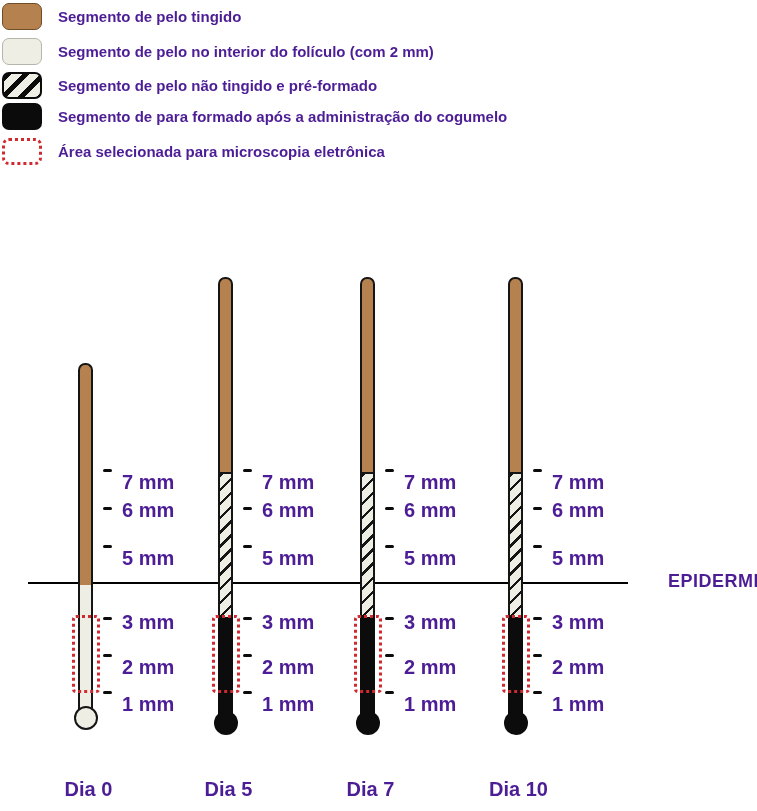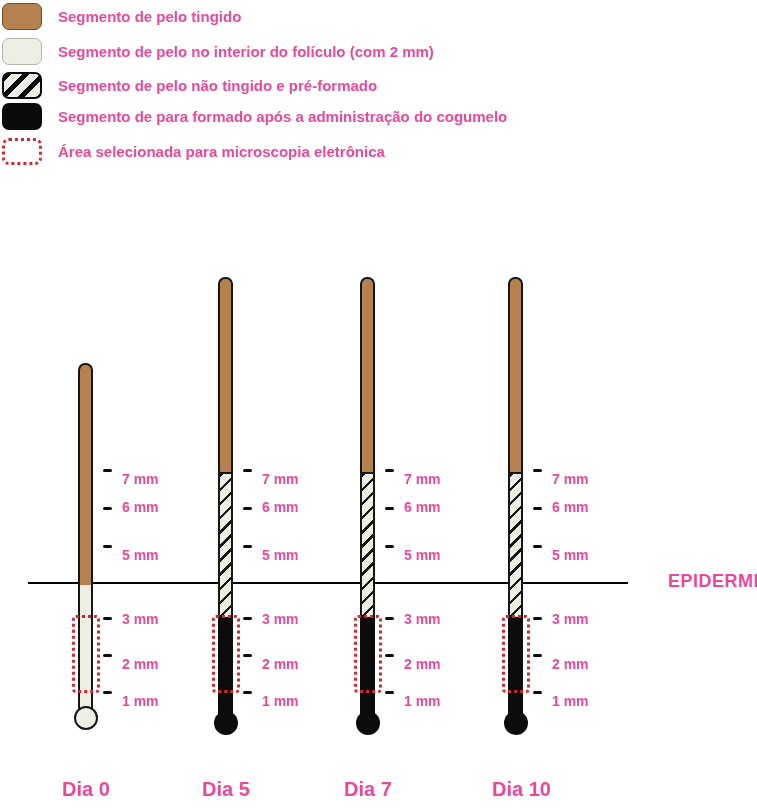--- a/index.html
+++ b/index.html
@@ -1,17 +1,17 @@
 <!DOCTYPE html>
 <html style="--c-brown: #b5814e; --c-cream: #efeee5; --c-black: #0c0c0c; --c-red: #d02a30; --c-outline: #151515;"><head>
 <meta charset="utf-8">
 <style>
   html,body{margin:0;padding:0;background:#fff;}
   .page{position:relative;width:757px;height:811px;background:#fff;overflow:hidden;
-        font-family:"Liberation Sans",sans-serif;color:#ec4899;}
+        font-family:"Liberation Sans",sans-serif;color:#4c1d95;}
 
   
   .legend-row{position:absolute;left:2px;height:27px;}
   .r0{top:3px}.r1{top:38px}.r2{top:72px}.r3{top:103px}.r4{top:138px}
   .swatch{position:absolute;left:0;top:0;width:40px;height:27px;border-radius:7px;box-sizing:border-box;}
   .sw-dyed{background:var(--c-brown);border:1px solid #6f4d26;}
   .sw-follicle{background:var(--c-cream);border:1px solid #b6b5ab;}
   .sw-preformed{border:2px solid #0b0b0b;
     background:repeating-linear-gradient(135deg,#0b0b0b 0 5px,var(--c-cream) 5px 13px);}
   .sw-mushroom{background:#0b0b0b;}
@@ -44,24 +44,24 @@
 
   .bulb{position:absolute;left:28px;width:24px;height:24px;border-radius:50%;box-sizing:border-box;}
   .bulb-cream{top:436px;background:var(--c-cream);border:2px solid var(--c-outline);}
   .bulb-black{top:441px;background:var(--c-black);}
 
   .microscopy-box{position:absolute;left:26px;top:345px;width:28px;height:78px;box-sizing:border-box;
     border:3px dotted var(--c-red);border-radius:4px;z-index:3;}
 
   .tick{position:absolute;left:57px;width:9px;height:3px;background:#0b0b0b;border-radius:2px;}
   .tk0{top:199px}.tk1{top:237px}.tk2{top:275px}.tk3{top:347px}.tk4{top:384px}.tk5{top:421px}
-  .ticklab{position:absolute;left:76px;width:50px;font-size:14px;font-weight:bold;white-space:nowrap;}
+  .ticklab{position:absolute;left:76px;width:50px;font-size:20px;font-weight:bold;white-space:nowrap;}
   .tl0{top:201px}.tl1{top:229px}.tl2{top:277px}.tl3{top:341px}.tl4{top:386px}.tl5{top:423px}
 
-  .day-label{position:absolute;left:16px;top:508px;width:85px;text-align:left;
+  .day-label{position:absolute;left:0;top:508px;width:85px;text-align:center;
     font-size:20px;font-weight:bold;white-space:nowrap;}
 </style>
 </head>
 <body>
 
 <div class="page">
 
   <section>
     <div class="legend-row r0">
       <span class="swatch sw-dyed"></span>

